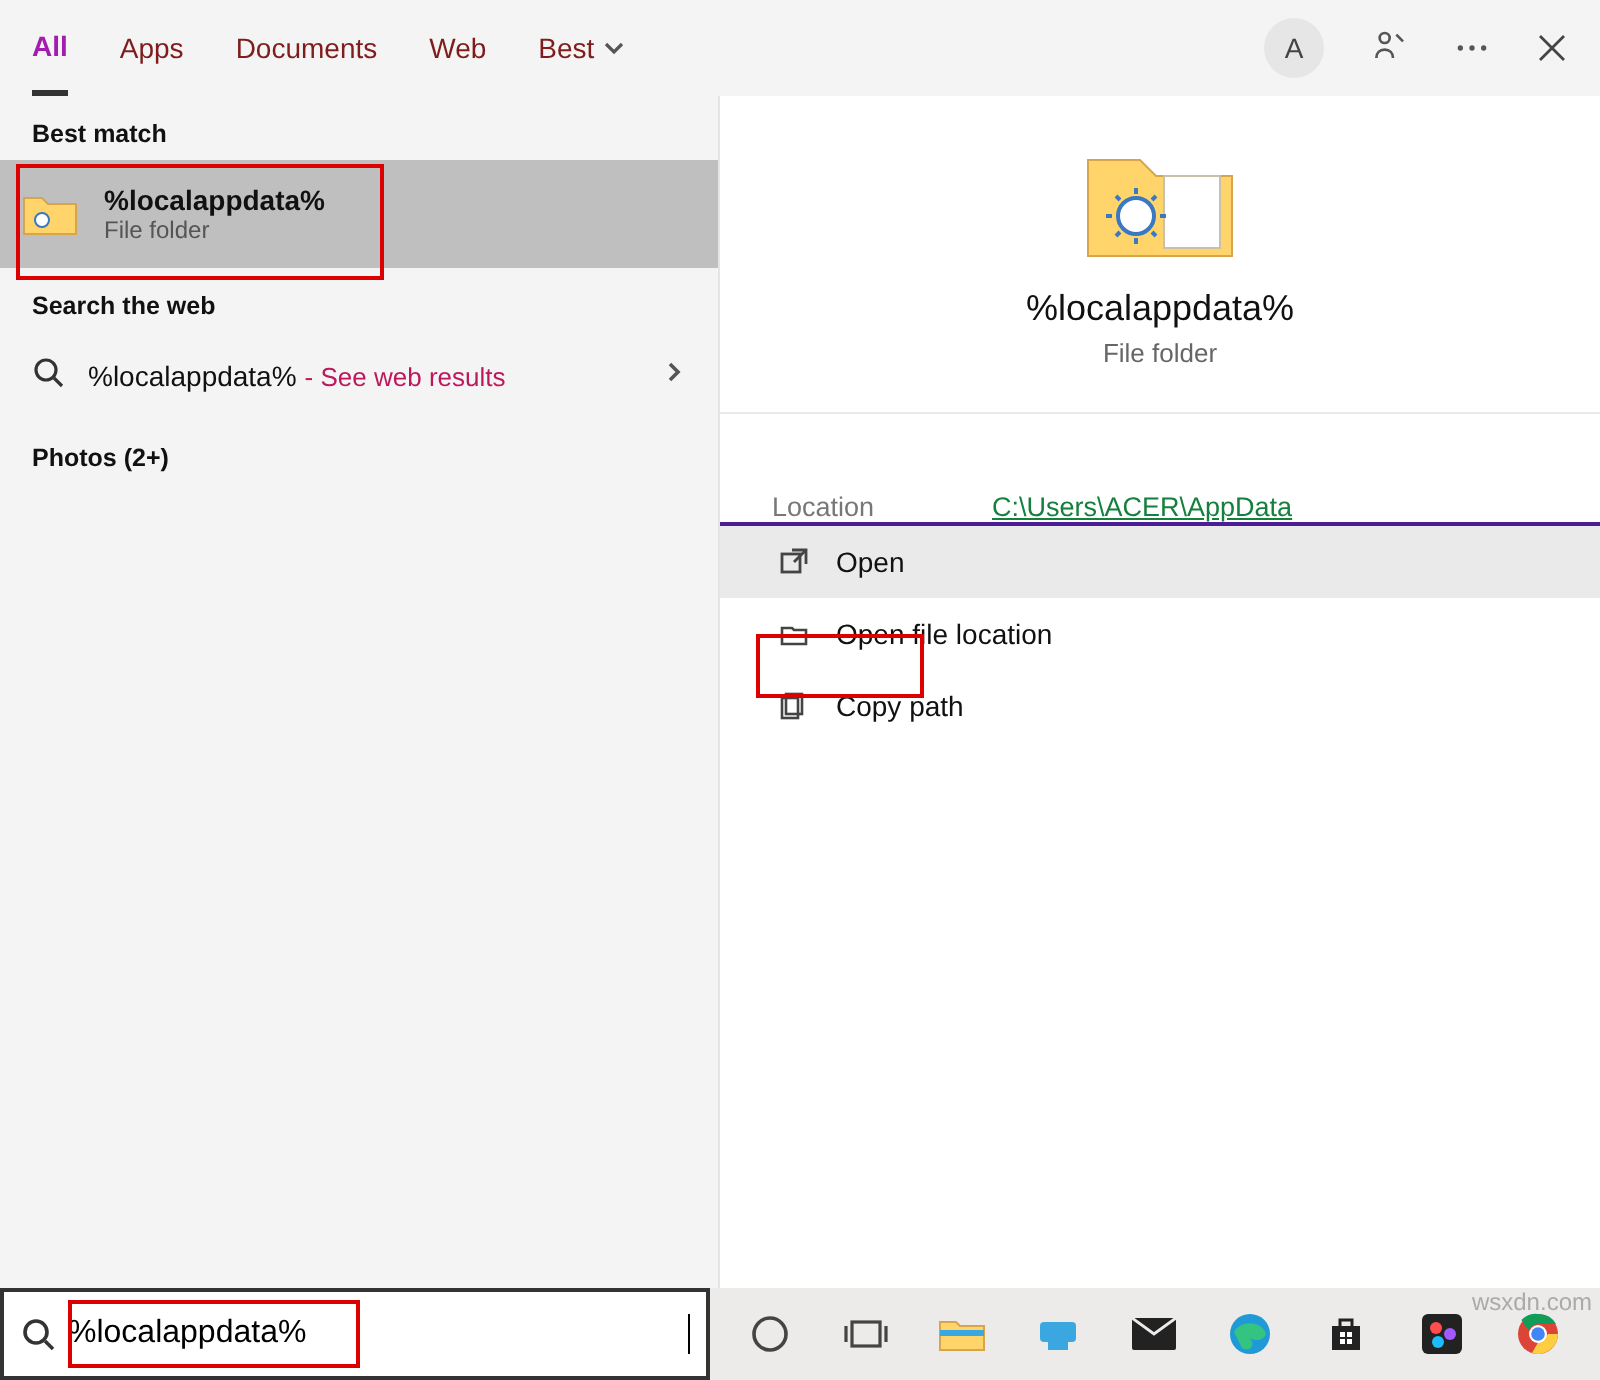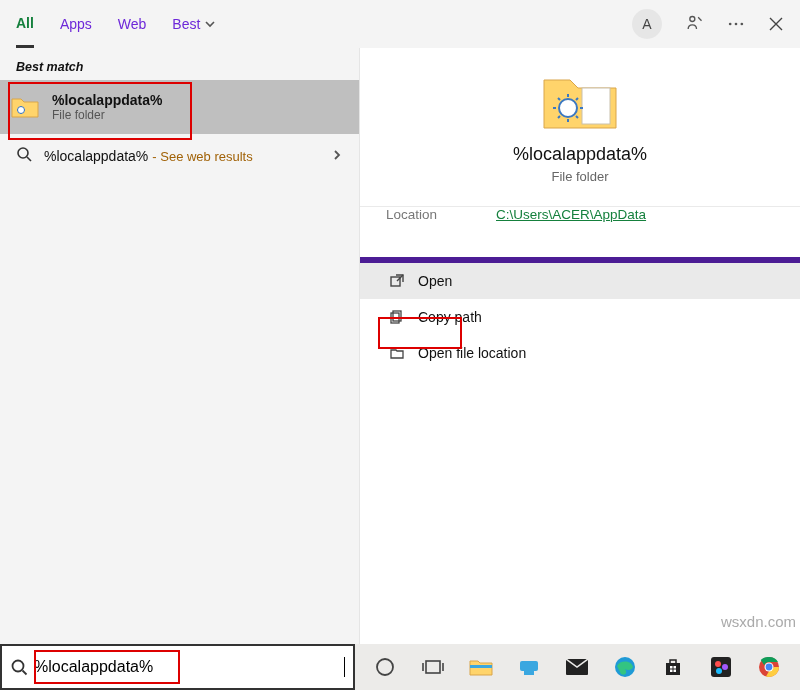--- a/index.html
+++ b/index.html
@@ -6,25 +6,25 @@
   body { width: 800px; height: 690px; background: #fff; overflow: hidden; position: relative; }
 
   
   .tabs-bar{
     height: 48px; width: 100%;
     background: #f4f4f4;
     display:flex; align-items:center;
     padding-left: 16px;
   }
   .tab{
-    font-size: 14px; color:#6d28d9; margin-right: 26px;
+    font-size: 14px; color:#7f1d1d; margin-right: 26px;
     height: 48px; display:flex; align-items:center;
     cursor:pointer;
   }
-  .tab.active{ color:#15803d; font-weight:600; border-bottom: 3px solid #333; }
+  .tab.active{ color:#a21caf; font-weight:600; border-bottom: 3px solid #333; }
   .tab.more svg{ margin-left:4px; }
   .top-right{
     margin-left:auto; display:flex; align-items:center; gap:22px; padding-right:16px;
   }
   .avatar{
     width:30px; height:30px; border-radius:50%;
     display:flex; align-items:center; justify-content:center;
     background:#e6e6e6; font-size:14px; color:#444;
   }
   .icon-btn svg{ display:block; }
@@ -39,21 +39,20 @@
     width:360px; background:#f4f4f4; border-right:1px solid #e5e5e5;
     display:flex; flex-direction:column;
   }
   .right-pane{
     flex:1; background:#fff; display:flex; flex-direction:column;
   }
 
   .section-label{
     font-size:12.5px; font-weight:600; color:#111;
     padding:12px 16px 6px 16px;
-    font-style:italic;
   }
 
   .best-match-item{
     display:flex; align-items:center; height:54px;
     background:#bfbfbf;
     padding:0 10px;
   }
   .folder-icon{
     width:30px; height:30px; margin-right:12px;
     display:flex; align-items:center; justify-content:center;
@@ -65,37 +64,37 @@
     position:absolute; left:8px; top:82px; width:184px; height:58px;
     border:2px solid #d00; pointer-events:none;
   }
 
   .web-row{
     display:flex; align-items:center; height:44px;
     padding:0 16px; cursor:pointer;
   }
   .web-row .sicon{ margin-right:12px; color:#333; }
   .web-row .q{ font-size:14px; color:#111; margin-right:4px;}
-  .web-row .hint{ font-size:13px; color:#a16207;}
+  .web-row .hint{ font-size:13px; color:#be185d;}
   .web-row .chev{ margin-left:auto; color:#555; }
 
   
   .preview{
     display:flex; flex-direction:column; align-items:center;
     padding-top:18px; padding-bottom:22px; border-bottom:1px solid #eaeaea;
   }
   .big-folder{
     width:84px; height:70px; margin-bottom:8px;
     display:flex; align-items:center; justify-content:center;
   }
   .preview-title{ font-size:18px; color:#111; margin-bottom:4px;}
   .preview-sub{ font-size:13px; color:#666;}
   .loc-row{
-    display:flex; align-items:flex-start; height:56px;
-    border-bottom:6px solid #4c1d95;
+    display:flex; align-items:flex-end; height:56px;
+    border-bottom:2px solid #4c1d95;
     padding:0 26px; font-size:13.5px;
   }
   .loc-row .lab{ color:#777; width:110px;}
   .loc-row .val{ color:#15803d; text-decoration:underline; cursor:pointer; }
 
   .action-list{}
   .action-row{
     display:flex; align-items:center; height:36px;
     padding:0 26px; font-size:14px; color:#111; cursor:pointer;
   }
@@ -126,30 +125,31 @@
     position:absolute; left:34px; bottom:6px; width:146px; height:34px;
     border:2px solid #d00; pointer-events:none;
   }
   .taskbar{
     flex:1; display:flex; align-items:center; gap:20px;
     padding-left:16px;
   }
   .tb-icon{ width:28px; height:28px; display:flex; align-items:center; justify-content:center; cursor:pointer;}
 
   .watermark{
-    position:absolute; right:4px; bottom:60px;
-    font-size:15px; color:#aaa;
+    position:absolute; right:4px; bottom:32px;
+    font-size:12px; color:#aaa;
   }
 </style>
 </head>
 <body>
 
 <div class="tabs-bar">
   <div class="tab active">All</div>
   <div class="tab">Apps</div>
+  <div class="tab">Documents</div>
   <div class="tab">Web</div>
   <div class="tab more">
     <span>Best</span>
     <svg width="12" height="12" viewBox="0 0 12 12">
         <path d="M2 4l4 4 4-4" fill="none" stroke="#555" stroke-width="1.6"></path>
       </svg>
   </div>
   <div class="top-right">
     <div class="avatar">A</div>
     <div class="icon-btn">
@@ -186,36 +186,38 @@
           <circle cx="11" cy="16" r="3.5" fill="#fff" stroke="#3b78c2"></circle>
           <path d="M11 13v-1M11 20v-1M8 16h-1M15 16h-1" stroke="#3b78c2"></path>
         </svg>
       </div>
       <div class="fi-body">
         <div class="fi-title">%localappdata%</div>
         <div class="fi-sub">File folder</div>
       </div>
     </div>
 
+    <div class="section-label">Search the web</div>
     <div class="web-row">
       <span class="sicon">
         <svg width="16" height="16" viewBox="0 0 16 16" fill="none" stroke="#333" stroke-width="1.6">
             <circle cx="7" cy="7" r="5"></circle>
             <path d="M11 11l4 4"></path>
           </svg>
       </span>
       <span class="q">%localappdata%</span>
       <span class="hint">- See web results</span>
       <span class="chev">
         <svg width="12" height="12" viewBox="0 0 12 12">
             <path d="M4 2l4 4-4 4" fill="none" stroke="#555" stroke-width="1.8"></path>
           </svg>
       </span>
     </div>
 
+    <div class="section-label">Photos (2+)</div>
   </div>
 
   <div class="right-pane">
     <div class="preview">
       <div class="big-folder">
         <svg width="84" height="70" viewBox="0 0 84 70">
           <path d="M6 14h26l8 8h38v40H6z" fill="#ffd46b" stroke="#d9a54a"></path>
           <rect x="44" y="22" width="28" height="36" fill="#fff" stroke="#c9c0ac"></rect>
           <circle cx="30" cy="42" r="9" fill="#fff" stroke="#3b78c2" stroke-width="2"></circle>
           <path d="M30 31v-3M30 56v-3M18 42h-3M45 42h-3M22 34l-2-2M38 50l2 2M38 34l2-2M22 50l-2 2" stroke="#3b78c2" stroke-width="2"></path>
@@ -237,33 +239,33 @@
               <rect x="1" y="3" width="9" height="9"></rect>
               <path d="M6 1h7v7"></path>
               <path d="M13 1L7 7"></path>
             </svg>
         </span>
         <span>Open</span>
       </div>
       <div class="action-row">
         <span class="aicon">
           <svg width="14" height="14" viewBox="0 0 14 14" fill="none" stroke="#444" stroke-width="1.3">
+              <path d="M1 4h5l1 1h6v7H1z"></path>
+            </svg>
+        </span>
+        <span>Open file location</span>
+      </div>
+      <div class="action-row">
+        <span class="aicon">
+          <svg width="14" height="14" viewBox="0 0 14 14" fill="none" stroke="#444" stroke-width="1.3">
               <rect x="3" y="1" width="8" height="10"></rect>
               <rect x="1" y="3" width="8" height="10"></rect>
             </svg>
         </span>
         <span>Copy path</span>
-      </div>
-      <div class="action-row">
-        <span class="aicon">
-          <svg width="14" height="14" viewBox="0 0 14 14" fill="none" stroke="#444" stroke-width="1.3">
-              <path d="M1 4h5l1 1h6v7H1z"></path>
-            </svg>
-        </span>
-        <span>Open file location</span>
       </div>
     </div>
   </div>
 </div>
 
 <div class="bottom">
   <div class="search-wrap">
     <svg width="18" height="18" viewBox="0 0 18 18" fill="none" stroke="#333" stroke-width="1.8">
         <circle cx="8" cy="8" r="5.5"></circle>
         <path d="M12.5 12.5l4 4"></path>

